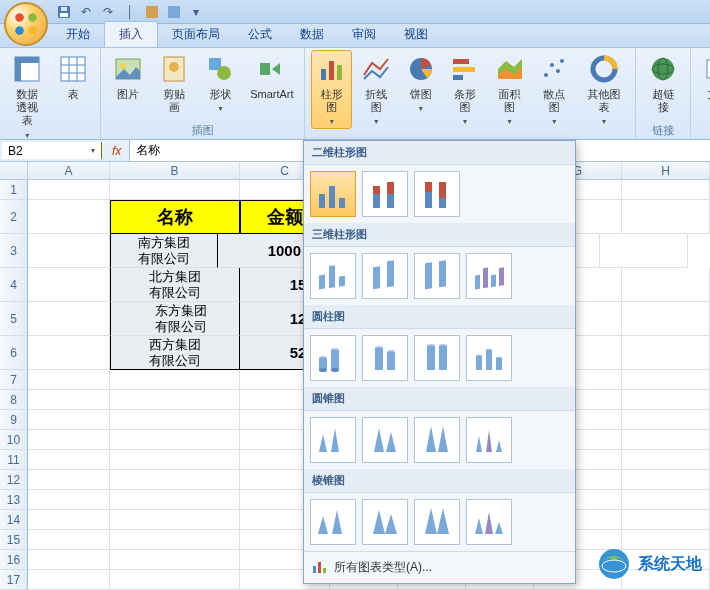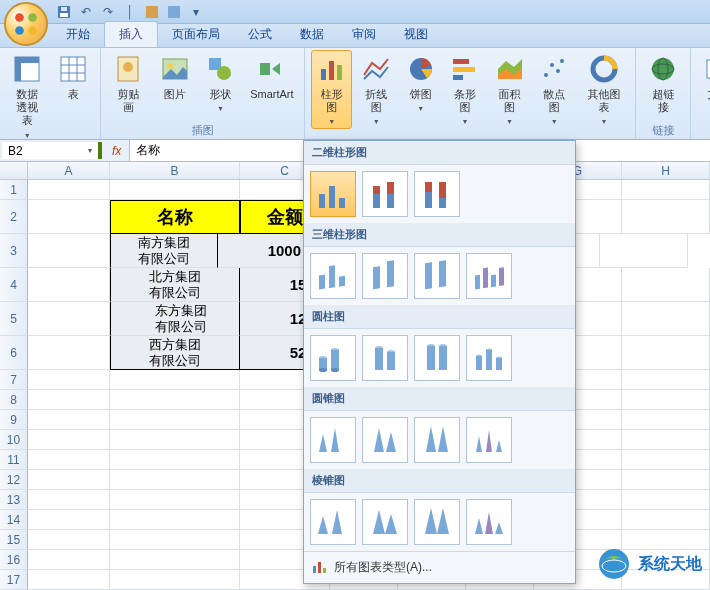--- a/index.html
+++ b/index.html
@@ -23,21 +23,21 @@
 .group-btns { display: flex; gap: 4px; flex: 1; align-items: flex-start; }
 .group-label { font-size: 11px; color: #5a7ba8; text-align: center; padding: 1px 0; width: 100%; }
 .big-btn { display: flex; flex-direction: column; align-items: center; gap: 3px; padding: 3px 5px; cursor: pointer; border-radius: 3px; min-width: 40px; }
 .big-btn.active { background: linear-gradient(#ffe5b0, #ffd070); border: 1px solid #e8a030; padding: 2px 4px; }
 .big-btn .icon { width: 32px; height: 32px; display: flex; align-items: center; justify-content: center; }
 .big-btn .lbl { font-size: 11px; color: #333; text-align: center; line-height: 1.2; }
 .big-btn .dd { font-size: 8px; color: #555; }
 
 
 .fbar { height: 22px; display: flex; border-bottom: 1px solid #a8c3e0; background: #e7eff9; align-items: stretch; }
-.namebox { width: 100px; border-right: 4px solid #4d7c0f; background: #fff; display: flex; align-items: center; padding: 0 6px; margin: 2px; gap: 48px; }
+.namebox { width: 100px; border-right: 1px solid #4d7c0f; background: #fff; display: flex; align-items: center; padding: 0 6px; margin: 2px; gap: 48px; }
 .namebox .dd { margin-left: auto; font-size: 8px; color: #555; }
 .fx-btns { display: flex; align-items: center; gap: 8px; padding: 0 8px; color: #777; }
 .fx-lbl { font-style: italic; color: #c2410c; }
 .fx-input { flex: 1; background: #fff; border-left: 1px solid #a8c3e0; display: flex; align-items: center; padding: 0 6px; }
 
 
 .grid { position: relative; }
 .colhdrs { display: flex; height: 18px; background: linear-gradient(#f5f8fc, #e3ecf6); border-bottom: 1px solid #b7cbe2; }
 .selall { width: 28px; border-right: 1px solid #b7cbe2; }
 .ch { border-right: 1px solid #d5dfec; display: flex; align-items: center; justify-content: center; color: #466a94; cursor: pointer; }
@@ -142,35 +142,35 @@
       </div>
     </div>
     <div class="group-label"></div>
   </div>
 
   <div class="group">
     <div class="group-btns">
       <div class="big-btn">
           <span class="icon">
             <svg width="28" height="28">
-              <rect x="4" y="2" width="20" height="24" fill="#f4e8c0" stroke="#c09040"></rect>
-              <circle cx="14" cy="12" r="5" fill="#e8b050"></circle>
-            </svg>
-          </span>
-          <span class="lbl">剪贴画</span>
-        </div>
-      <div class="big-btn">
-          <span class="icon">
-            <svg width="28" height="28">
               <rect x="2" y="4" width="24" height="20" fill="#c8e0b8" stroke="#7aa050"></rect>
               <circle cx="9" cy="11" r="3" fill="#f4d050"></circle>
               <path d="M2 22 L10 14 L16 20 L22 12 L26 16 L26 24 L2 24 Z" fill="#6090c0"></path>
             </svg>
           </span>
           <span class="lbl">图片</span>
+        </div>
+      <div class="big-btn">
+          <span class="icon">
+            <svg width="28" height="28">
+              <rect x="4" y="2" width="20" height="24" fill="#f4e8c0" stroke="#c09040"></rect>
+              <circle cx="14" cy="12" r="5" fill="#e8b050"></circle>
+            </svg>
+          </span>
+          <span class="lbl">剪贴画</span>
         </div>
       <div class="big-btn">
           <span class="icon">
             <svg width="28" height="28">
               <rect x="3" y="3" width="12" height="12" fill="#6aa8e0"></rect>
               <circle cx="18" cy="18" r="7" fill="#8cb93f"></circle>
             </svg>
           </span>
           <span class="lbl">形状</span>
           <span class="dd">▾</span>

